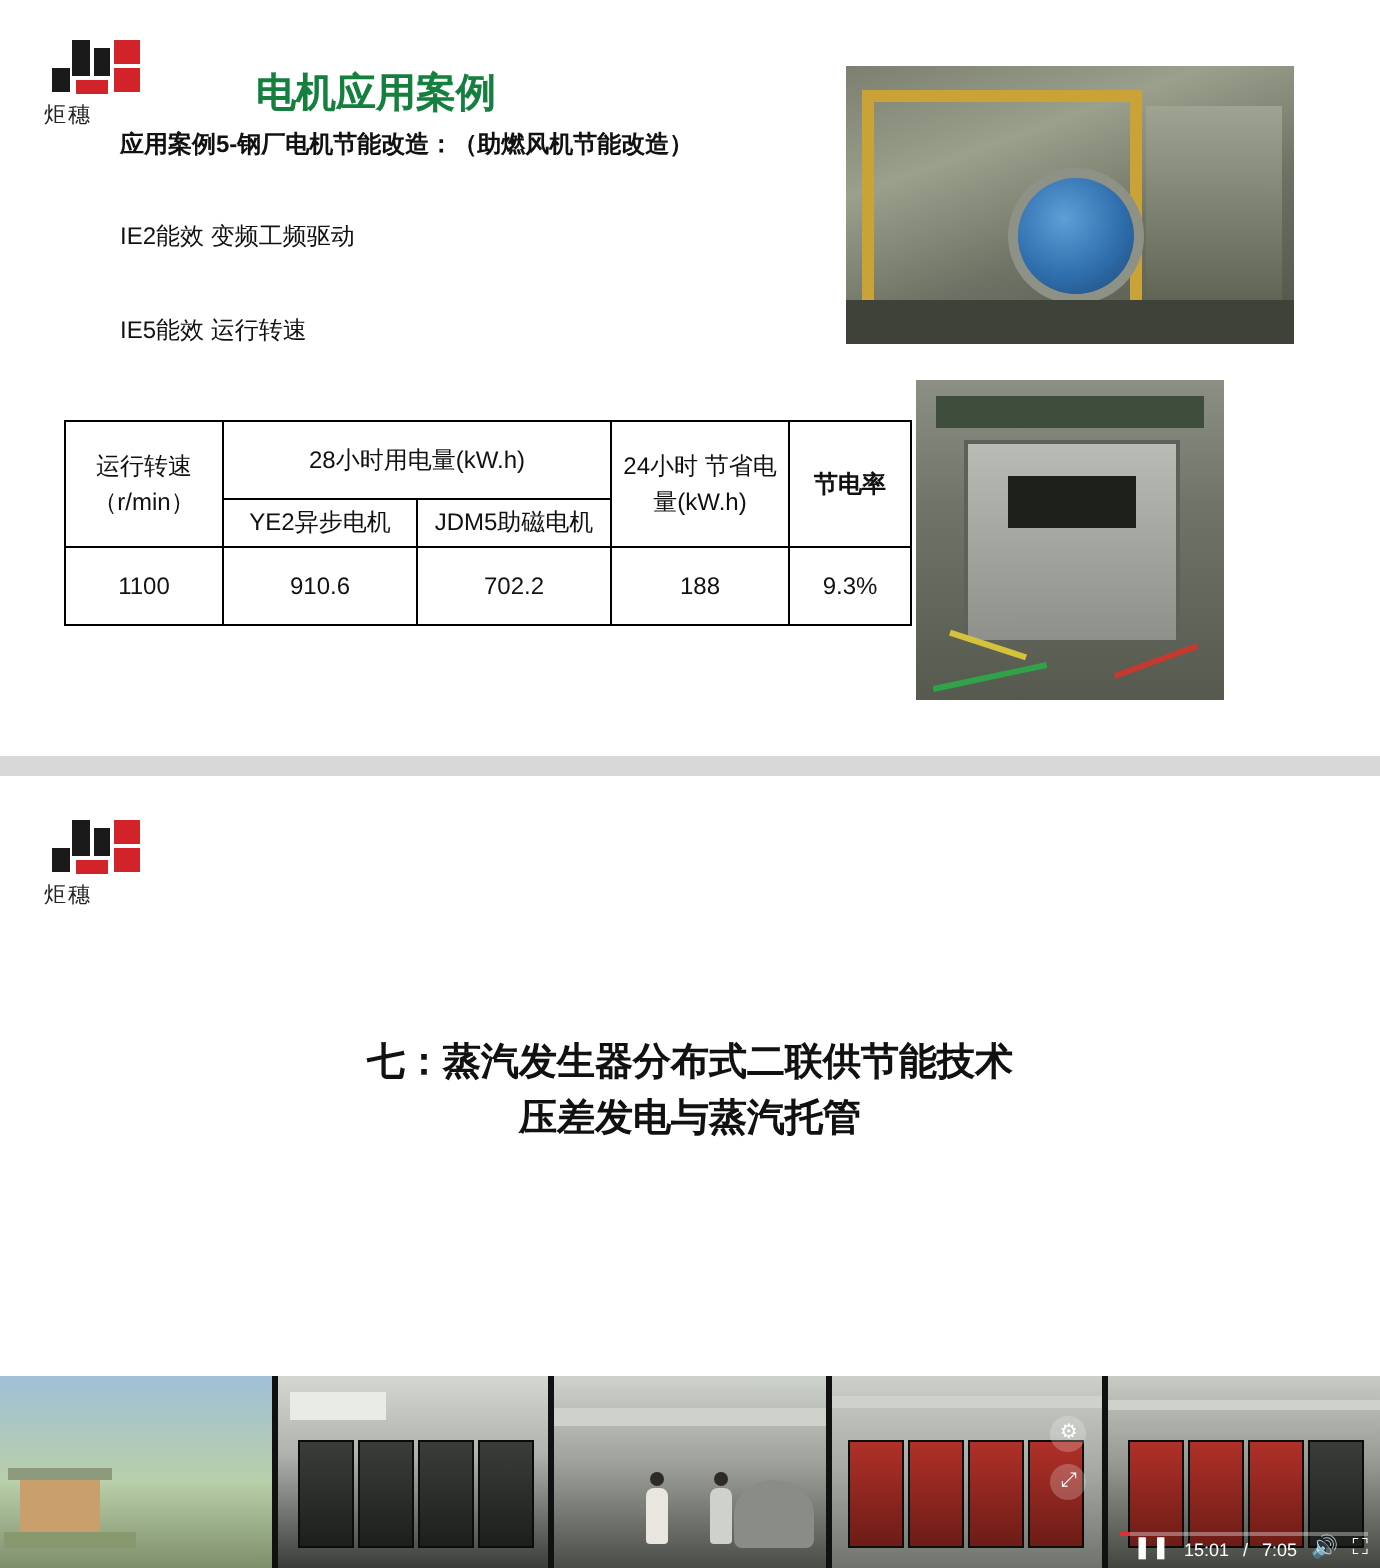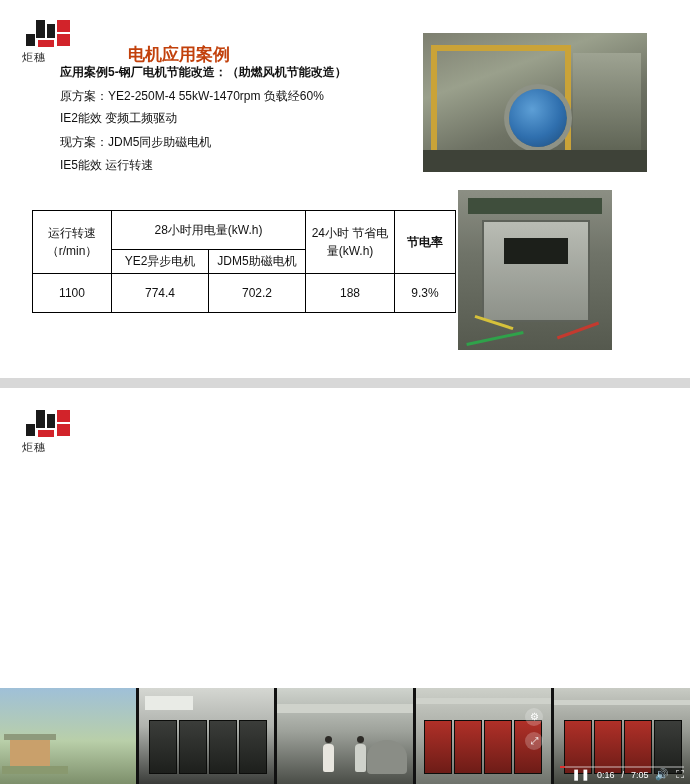--- a/index.html
+++ b/index.html
@@ -57,24 +57,24 @@
     top: 30px;
     width: 56px;
     font-size: 11px;
     color: #222;
     letter-spacing: 1px;
   }
 
   .s1-title {
     position: absolute;
     left: 128px;
-    top: 43px;
-    font-size: 17px;
+    top: 33px;
+    font-size: 20px;
     font-weight: bold;
-    color: #c2410c;
+    color: #15803d;
   }
 
   .s1-subtitle {
     position: absolute;
     left: 60px;
     top: 64px;
     font-size: 12px;
     font-weight: bold;
     color: #111;
   }
@@ -276,23 +276,21 @@
         <div class="blk" style="left:4px; top:14px; width:9px; height:12px;"></div>
         <div class="red" style="left:16px; top:20px; width:16px; height:7px;"></div>
       </div>
       <div class="txt">炬穗</div>
     </div>
 
     <div class="s1-title">电机应用案例</div>
 
     <div class="s1-subtitle">应用案例5-钢厂电机节能改造：（助燃风机节能改造）</div>
 
-    <div class="s1-line l1">原方案：YE2-250M-4 55kW-1470rpm  负载经60%</div>
     <div class="s1-line l2">IE2能效  变频工频驱动</div>
-    <div class="s1-line l3">现方案：JDM5同步助磁电机</div>
     <div class="s1-line l4">IE5能效  运行转速</div>
 
     <table class="tbl">
       <tbody>
           <tr class="hdr-row">
         <td class="c1" rowspan="2">
           <div class="rs-cell">运行转速</div>
           <div class="rs-cell">（r/min）</div>
         </td>
         <td colspan="2">28小时用电量(kW.h)</td>
@@ -301,21 +299,21 @@
           <div class="rs-cell">量(kW.h)</div>
         </td>
         <td class="c5" rowspan="2">节电率</td>
       </tr>
       <tr>
         <td class="c2">YE2异步电机</td>
         <td class="c3">JDM5助磁电机</td>
       </tr>
       <tr class="val-row">
         <td>1100</td>
-        <td>774.4</td>
+        <td>910.6</td>
         <td>702.2</td>
         <td>188</td>
         <td>9.3%</td>
       </tr>
     </tbody>
       </table>
 
     <div class="ph ph1">
       <div class="frame"></div>
       <div class="box-right"></div>
@@ -341,20 +339,22 @@
         <div class="blk" style="left:25px; top:4px; width:8px; height:14px;"></div>
         <div class="red" style="left:35px; top:0px; width:13px; height:12px;"></div>
         <div class="red" style="left:35px; top:14px; width:13px; height:12px;"></div>
         <div class="blk" style="left:4px; top:14px; width:9px; height:12px;"></div>
         <div class="red" style="left:16px; top:20px; width:16px; height:7px;"></div>
       </div>
       <div class="txt">炬穗</div>
     </div>
   </div>
 
+  <div class="s2-title s2-title-1">七：蒸汽发生器分布式二联供节能技术</div>
+  <div class="s2-title s2-title-2">压差发电与蒸汽托管</div>
 
   <div class="strip">
 
     <div class="cell c-a">
       <div class="box-sm" style="left:10px; bottom:18px; width:40px; height:26px; background:#c9a06b;"></div>
       <div class="box-sm" style="left:4px; bottom:44px; width:52px; height:6px; background:#8e9a7c;"></div>
       <div class="pipe" style="left:2px; bottom:10px; width:66px; height:8px; background:#89996f;"></div>
     </div>
 
     <div class="cell c-b">
@@ -387,21 +387,21 @@
       <div class="mach red" style="left:40px;"></div>
       <div class="mach red" style="left:70px;"></div>
       <div class="mach" style="left:100px;"></div>
       <div class="pipe" style="left:0; top:12px; width:100%; height:5px;"></div>
 
       <div class="vid-bar">
         <div class="fill"></div>
       </div>
       <div class="vid-ctrl">
         <span class="ic">❚❚</span>
-        <span>0:16</span>
+        <span>15:01</span>
         <span>/</span>
         <span>7:05</span>
         <span class="ic">🔊</span>
         <span class="ic">⛶</span>
       </div>
     </div>
   </div>
 
 </div>
 

